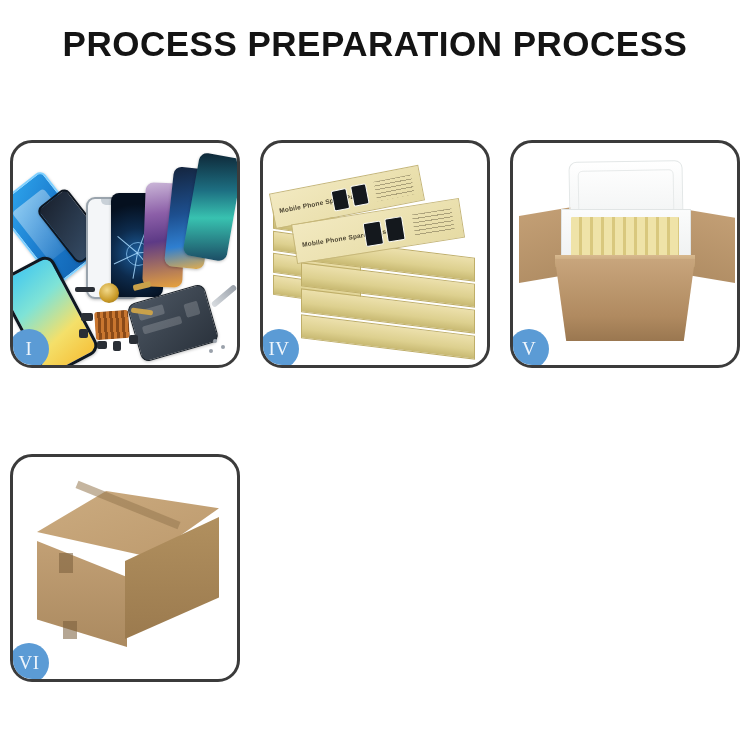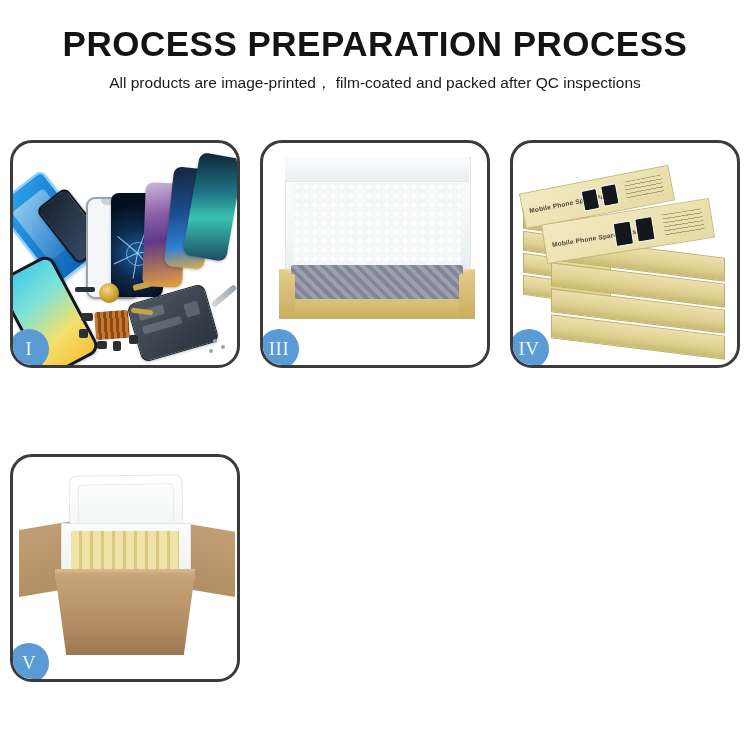--- a/index.html
+++ b/index.html
@@ -364,21 +364,20 @@
   }
   .p6 .tape {
     position: absolute; background: rgba(150,120,80,.55);
   }
 </style>
 </head>
 <body>
 
 <div class="header">
   <h1 class="page-title">PROCESS PREPARATION PROCESS</h1>
-  <p class="page-subtitle">All products are image-printed， film-coated and packed after QC inspections</p>
 </div>
 
 <div class="grid">
 
   <div class="panel p1">
     <div class="panel-stage">
       <div class="phone ph-blue-film"></div>
       <div class="phone ph-dark-small"></div>
       <div class="phone ph-glass"></div>
       <div class="phone ph-shatter">
@@ -411,32 +410,20 @@
       <div class="flex" style="left:118px;top:166px;width:22px;height:5px;transform:rotate(8deg)"></div>
       <div class="screw" style="left:200px;top:196px"></div>
       <div class="screw" style="left:208px;top:202px"></div>
       <div class="screw" style="left:196px;top:206px"></div>
       <div class="tool"></div>
     </div>
     <div class="badge">I</div>
   </div>
 
 
-  <div class="panel p3">
-    <div class="panel-stage">
-      <div class="lid"></div>
-      <div class="foam"></div>
-      <div class="lid-fold"></div>
-      <div class="tray"></div>
-      <div class="tray-inner"></div>
-      <div class="tray-lip-l"></div>
-      <div class="tray-lip-r"></div>
-    </div>
-    <div class="badge">III</div>
-  </div>
 
   <div class="panel p4">
     <div class="panel-stage">
       <div class="stack">
 
         <div class="bx" style="left:10px;top:72px;width:86px;height:18px;transform:skewY(8deg)"></div>
         <div class="bx" style="left:10px;top:94px;width:86px;height:18px;transform:skewY(8deg)"></div>
         <div class="bx" style="left:10px;top:116px;width:86px;height:18px;transform:skewY(8deg)"></div>
         <div class="bx" style="left:10px;top:138px;width:86px;height:18px;transform:skewY(8deg)"></div>
 
@@ -468,14 +455,25 @@
       <div class="flap-r"></div>
       <div class="foam-lid"></div>
       <div class="foam-box"></div>
       <div class="yellow-fill"></div>
       <div class="carton-rim"></div>
       <div class="carton-body"></div>
     </div>
     <div class="badge">V</div>
   </div>
 
+  <div class="panel p6">
+    <div class="panel-stage">
+      <div class="box-top"></div>
+      <div class="box-front"></div>
+      <div class="box-side"></div>
+      <div class="tape" style="left:60px;top:44px;width:110px;height:8px;transform:rotate(22deg)"></div>
+      <div class="seam" style="left:46px;top:96px;width:14px;height:20px"></div>
+      <div class="seam" style="left:50px;top:164px;width:14px;height:18px"></div>
+    </div>
+    <div class="badge">VI</div>
+  </div>
 
 </div>
 
 </body></html>

